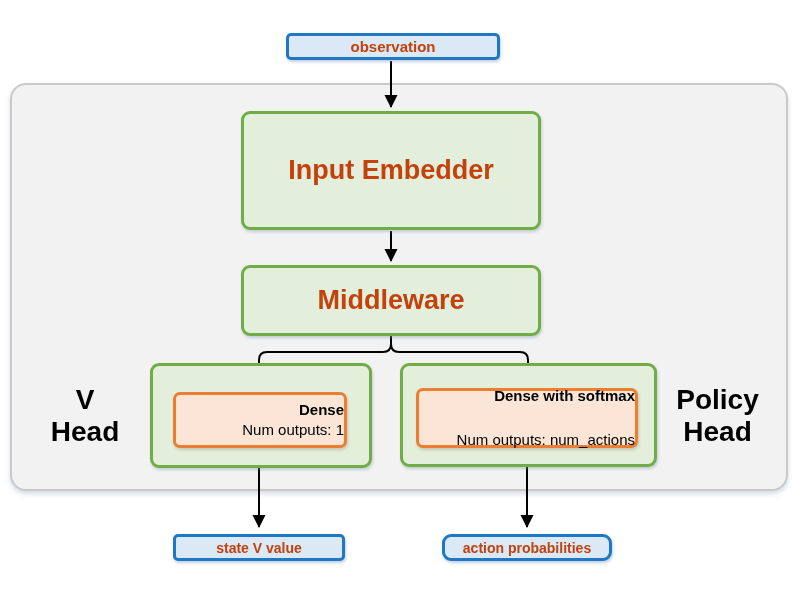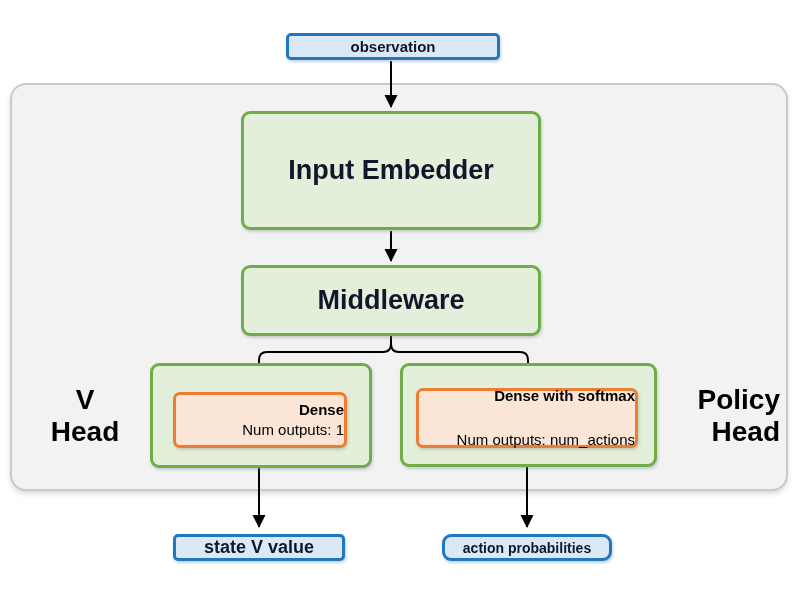--- a/index.html
+++ b/index.html
@@ -11,21 +11,21 @@
   .container {
     position: absolute; left: 10px; top: 83px; width: 778px; height: 408px;
     background: var(--c-container_fill, #f2f2f2);
     border: 2px solid var(--c-container_border, #c9c9c9);
     border-radius: 16px;
     box-shadow: 0 3px 5px rgba(120, 140, 170, 0.30);
   }
 
   .node {
     position: absolute; display: flex; align-items: center; justify-content: center;
-    text-align: center; font-weight: bold; color: #0f172a;
+    text-align: center; font-weight: bold; color: #c2410c;
   }
 
   .io-box {
     background: var(--c-io_fill, #dbe9f7);
     border: 3px solid var(--c-io_border, #1f78c1);
     border-radius: 5px; font-size: 15px;
     box-shadow: 1px 2px 3px rgba(120, 150, 190, 0.45);
   }
 
   .block {
@@ -96,22 +96,22 @@
   <div class="head-label" style="left:30px; top:384px; width:110px;">
     <div>V</div>
     <div>Head</div>
   </div>
 
   <div class="head-box" style="position:absolute; left:400px; top:363px; width:257px; height:104px;"></div>
   <div class="layer" style="left:416px; top:388px; width:222px; height:60px;gap:24px;">
     <span class="layer-title">Dense with softmax</span>
     <span class="layer-sub">Num outputs: num_actions</span>
   </div>
-  <div class="head-label" style="left:655px; top:384px; width:125px;text-align:right;">
+  <div class="head-label" style="left:655px; top:384px; width:125px;">
     <div>Policy</div>
     <div>Head</div>
   </div>
 
-  <div class="node io-box" style="left:173px; top:534px; width:172px; height:27px; font-size:18px;">state V value</div>
+  <div class="node io-box" style="left:173px; top:534px; width:172px; height:27px; font-size:14px;">state V value</div>
 
   <div class="node io-box" style="left:442px; top:534px; width:170px; height:27px; font-size:14px;border-radius:9px;">action probabilities</div>
 
 </div>
 
 </body></html>

